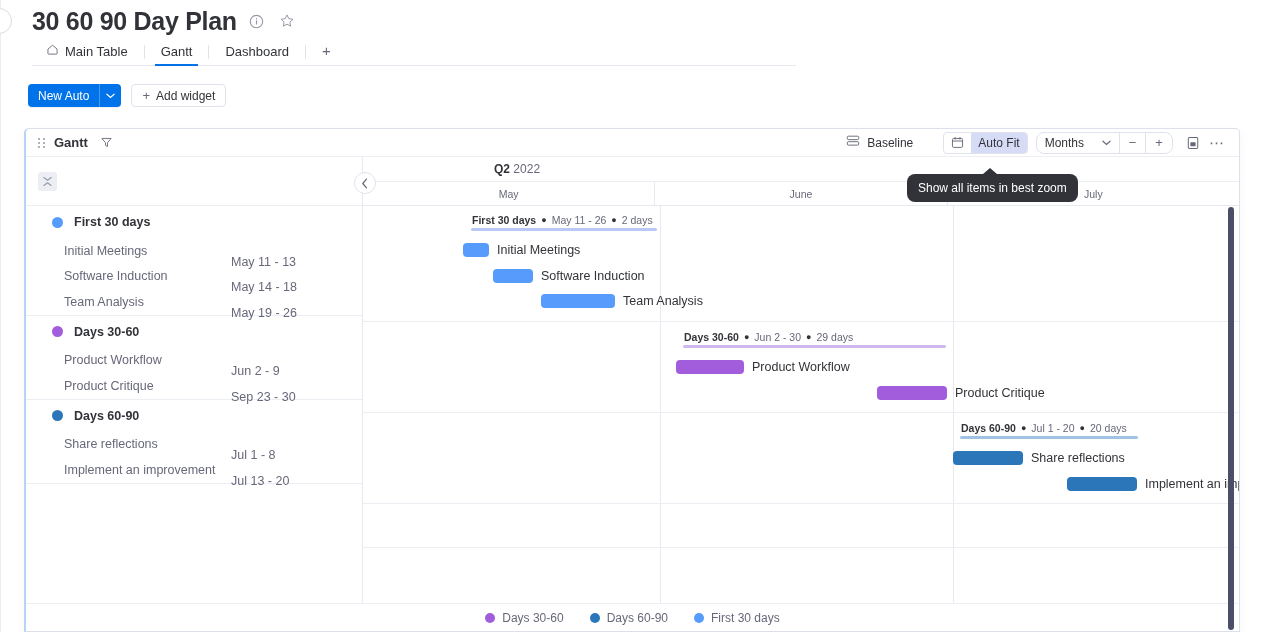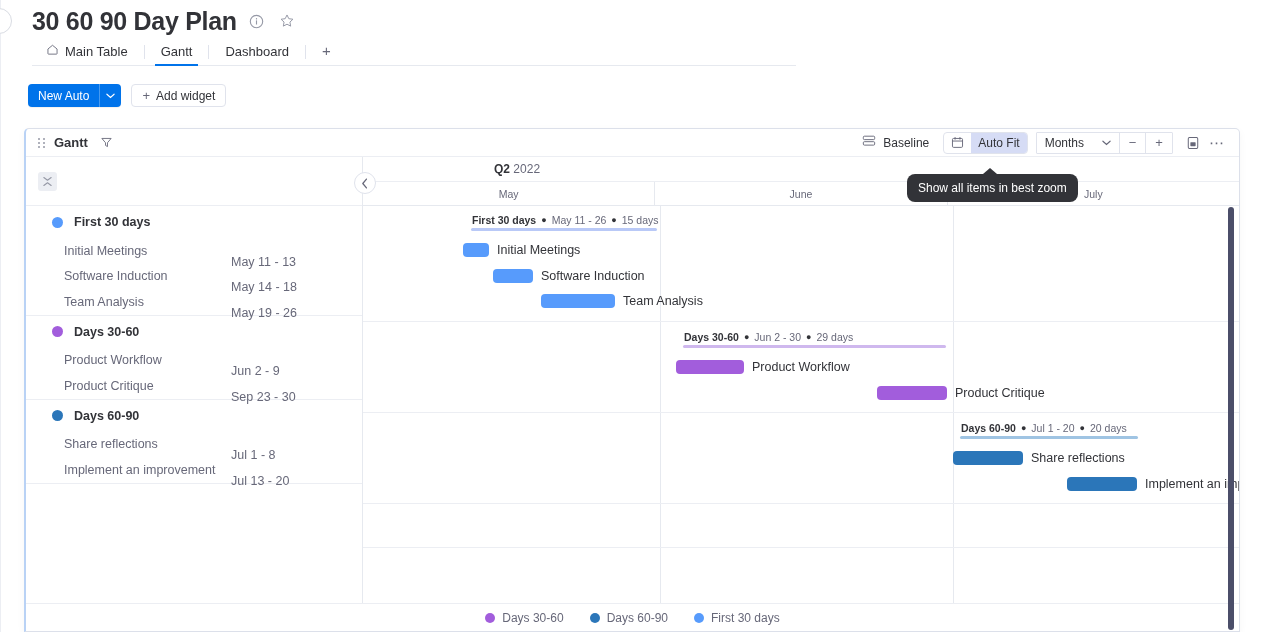--- a/index.html
+++ b/index.html
@@ -103,35 +103,35 @@
   }
   .drag-dots i { width: 2px; height: 2px; background: #9699a6; border-radius: 50%; display: block; }
   .widget-name { font-size: 13px; font-weight: bold; color: #323338; }
   .filter-ic { margin-left: 12px; color: #676879; display: flex; align-items: center; }
 
   .bar-right {
     margin-left: auto; display: flex; align-items: center; gap: 0;
   }
   .baseline {
     display: flex; align-items: center; gap: 7px;
-    font-size: 12px; color: #323338; margin-right: 14px;
+    font-size: 12px; color: #323338; margin-right: 30px;
   }
   .seg-group {
     display: flex; align-items: flex-start;
     border: 1px solid #e0e3ec; border-radius: 4px; height: 22px;
     overflow: hidden; margin-right: 8px;
   }
   .seg {
     display: flex; align-items: center; justify-content: center;
     height: 100%; padding: 0 7px; font-size: 12px; color: #323338;
   }
   .seg.selected { background: #d6dcf5; }
   .zoom-group {
     display: flex; align-items: center;
-    border: 1px solid #e0e3ec; border-radius: 1px; height: 22px;
+    border: 1px solid #e0e3ec; border-radius: 8px; height: 22px;
     overflow: hidden; margin-right: 8px;
   }
   .zoom-group .unit {
     display: flex; align-items: center; gap: 18px;
     padding: 0 8px; font-size: 12px; color: #323338;
     border-right: 1px solid #e0e3ec; height: 100%;
   }
   .zoom-group .unit .cv { font-size: 9px; color: #676879; }
   .zoom-group .zb {
     width: 26px; height: 100%; display: flex; align-items: center;
@@ -482,21 +482,21 @@
         <div class="vline" style="left:590px"></div>
       </div>
 
       <div class="band b1">
         <div class="sumbar" style="left:108px; top:8px; width:186px;">
           <div class="txt">
             <b>First 30 days</b>
             <span class="bl">●</span>
             <span>May 11 - 26</span>
             <span class="bl">●</span>
-            <span>15 days</span>
+            <span>2 days</span>
           </div>
           <div class="line" style="background:#b9c9f7"></div>
         </div>
 
         <div class="taskbar" style="left:100px; top:37px;">
           <div class="fill" style="width:26px; background:#579bfc"></div>
           <div class="lab">Initial Meetings</div>
         </div>
         <div class="taskbar" style="left:130px; top:63px;">
           <div class="fill" style="width:40px; background:#579bfc"></div>

